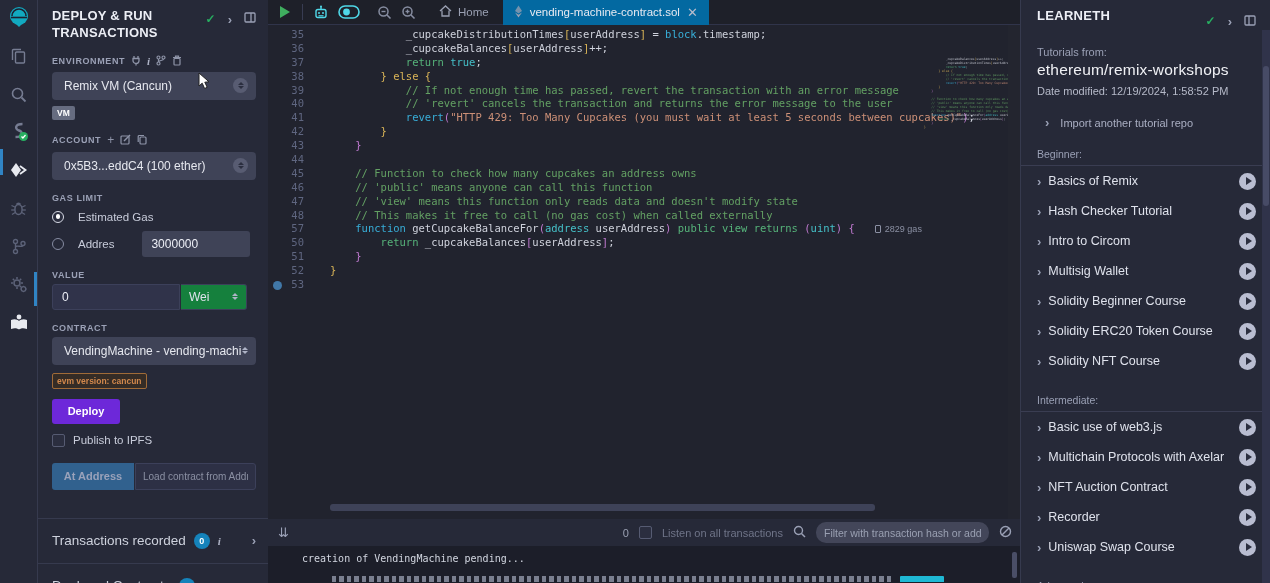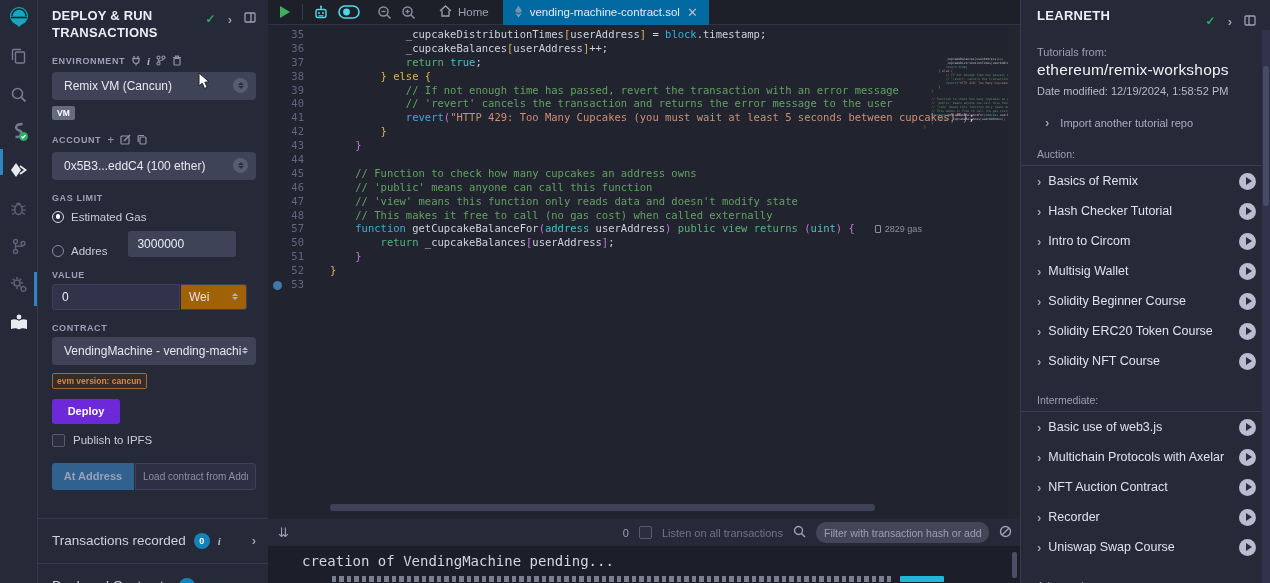--- a/index.html
+++ b/index.html
@@ -30,30 +30,30 @@
   .sel-box .grow { flex:1; white-space:nowrap; overflow:hidden; }
   .circ-caret { width:15px; height:15px; border-radius:50%; background:#585c72; display:flex;
     flex-direction:column; align-items:center; justify-content:center; gap:1px; flex-shrink:0; }
   .tri-up { width:0; height:0; border-left:3px solid transparent; border-right:3px solid transparent; border-bottom:3px solid #2b2e3f; }
   .tri-dn { width:0; height:0; border-left:3px solid transparent; border-right:3px solid transparent; border-top:3px solid #2b2e3f; }
   .carets-plain { display:flex; flex-direction:column; gap:1px; align-items:center; flex-shrink:0; }
   .carets-plain .tri-up { border-bottom-color:#aeb3c6; }
   .carets-plain .tri-dn { border-top-color:#aeb3c6; }
   .vm-badge { display:inline-block; background:#666c80; color:#fff; font-size:8.5px; font-weight:bold;
     border-radius:2px; padding:2px 5px; margin-top:6px; }
-  .radio-row { display:flex; align-items:flex-end; gap:7px; margin-top:8px; font-size:11.5px; color:#c8ccda; }
+  .radio-row { display:flex; align-items:center; gap:14px; margin-top:8px; font-size:11.5px; color:#c8ccda; }
   .radio { width:12px; height:12px; border-radius:50%; border:1.5px solid #868ca2; background:transparent; flex-shrink:0; }
   .radio.sel { border-color:#d7dae5; background:#2b2e3f; position:relative; }
   .radio.sel::after { content:""; position:absolute; left:2.5px; top:2.5px; width:4.5px; height:4.5px; border-radius:50%; background:#fff; }
   .gas-input { width:108px; height:26px; background:#3f4357; border:0; border-radius:3px; color:#eceef5;
     font-size:12px; padding:0 9px; margin-left:14px; }
   .val-row { display:flex; gap:1px; margin-top:4px; }
   .val-input { width:128px; height:26px; background:#30334a; border:1px solid #3c405a; border-radius:3px 0 0 3px;
     color:#eceef5; font-size:12px; padding:0 9px; }
-  .wei-box { width:66px; height:26px; background:#a16207; border:1px solid #3c405a; border-left:0;
+  .wei-box { width:66px; height:26px; background:#15803d; border:1px solid #3c405a; border-left:0;
     border-radius:0 3px 3px 0; display:flex; align-items:center; justify-content:space-between; padding:0 8px; font-size:12px; color:#dfe2ec; }
   .evm-badge { display:inline-block; margin-top:8px; border:1px solid #a06b38; color:#d2884c; background:#352c26;
     font-size:8.5px; font-weight:bold; border-radius:2px; padding:2px 4px; }
   .deploy-btn { display:block; margin-top:10px; width:68px; height:25px; background:#6d28d9; border:0; border-radius:3px;
     color:#fff; font-weight:bold; font-size:11px; }
   .ipfs-row { display:flex; align-items:center; gap:8px; margin-top:10px; font-size:11.5px; color:#c8ccda; }
   .chk { width:13px; height:13px; background:#2b2e3f; border:1px solid #565b72; border-radius:2px; flex-shrink:0; }
   .ataddr-row { display:flex; margin-top:16px; gap:1px; }
   .ataddr-btn { width:82px; height:27px; background:#31618e; border:0; border-radius:3px 0 0 3px;
     color:#9aa2ba; font-weight:bold; font-size:11px; }
@@ -106,21 +106,21 @@
   .tbar { height:27px; background:#262938; display:flex; align-items:center; padding:0 8px 0 10px; gap:10px; }
   .tbar .dbl-chev { color:#9ca2b8; font-size:13px; }
   .tbar-right { margin-left:auto; display:flex; align-items:center; gap:10px; }
   .t-count { color:#9aa0b2; font-size:11px; }
   .listen-label { color:#6f7488; font-size:11px; }
   .filter-input { width:173px; height:21px; background:#434659; border:0; border-radius:10px;
     color:#dfe2ec; font-size:10.5px; padding:0 8px; }
   .filter-input::placeholder { color:#9aa0b2; }
   .tcontent { flex:1; background:#1c1e29; position:relative; overflow:hidden;
     font-family:"DejaVu Sans Mono","Liberation Mono",monospace; }
-  .tlog { color:#d2d6e0; font-size:14px; padding:7px 12px 0 34px; }
+  .tlog { color:#d2d6e0; font-size:10px; padding:7px 12px 0 34px; }
   .clip-row { position:absolute; left:64px; top:30px; right:30px; height:6px; overflow:hidden; display:flex; gap:8px; }
   .clip-txt { height:7px; width:560px; opacity:.75;
     background:repeating-linear-gradient(90deg,#9aa0b2 0 4px,transparent 4px 7px,#9aa0b2 7px 12px,transparent 12px 15px); }
   .debug-chip { width:44px; height:7px; background:#1fb8d4; border-radius:1px; }
   .t-vthumb { position:absolute; right:3px; top:6px; width:5px; height:26px; background:#4a4e66; border-radius:2px; }
 
   
   .rightpanel { width:250px; background:#262938; border-left:1px solid #363a4e; position:relative;
     padding:8px 14px 0 16px; color:#c8ccda; }
   .rp-title { font-size:13px; font-weight:bold; color:#eceef5; letter-spacing:.3px; }
@@ -506,21 +506,21 @@
       </div>
     </div>
     <div class="rp-sub">Tutorials from:</div>
     <div class="rp-repo">ethereum/remix-workshops</div>
     <div class="rp-date">Date modified: 12/19/2024, 1:58:52 PM</div>
     <div class="import-row">
       <span class="tut-chev">›</span>
       <span>Import another tutorial repo</span>
     </div>
     <div id="tutorial-sections">
-        <div class="sect-label">Auction:</div>
+        <div class="sect-label">Beginner:</div>
         <hr class="sect-hr">
         <div class="tut-item">
           <span class="tut-chev">›</span>
           <span class="tut-label">Basics of Remix</span>
           <span class="play-btn">
             <i></i>
           </span>
         </div>
         <div class="tut-item">
           <span class="tut-chev">›</span>

